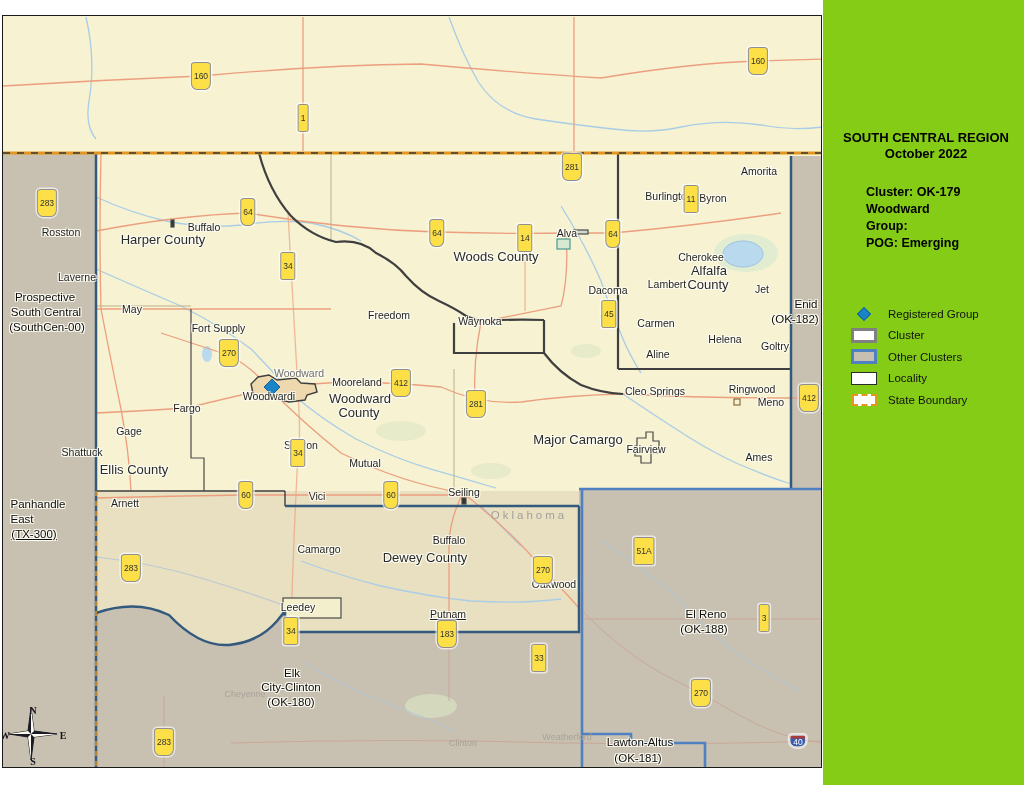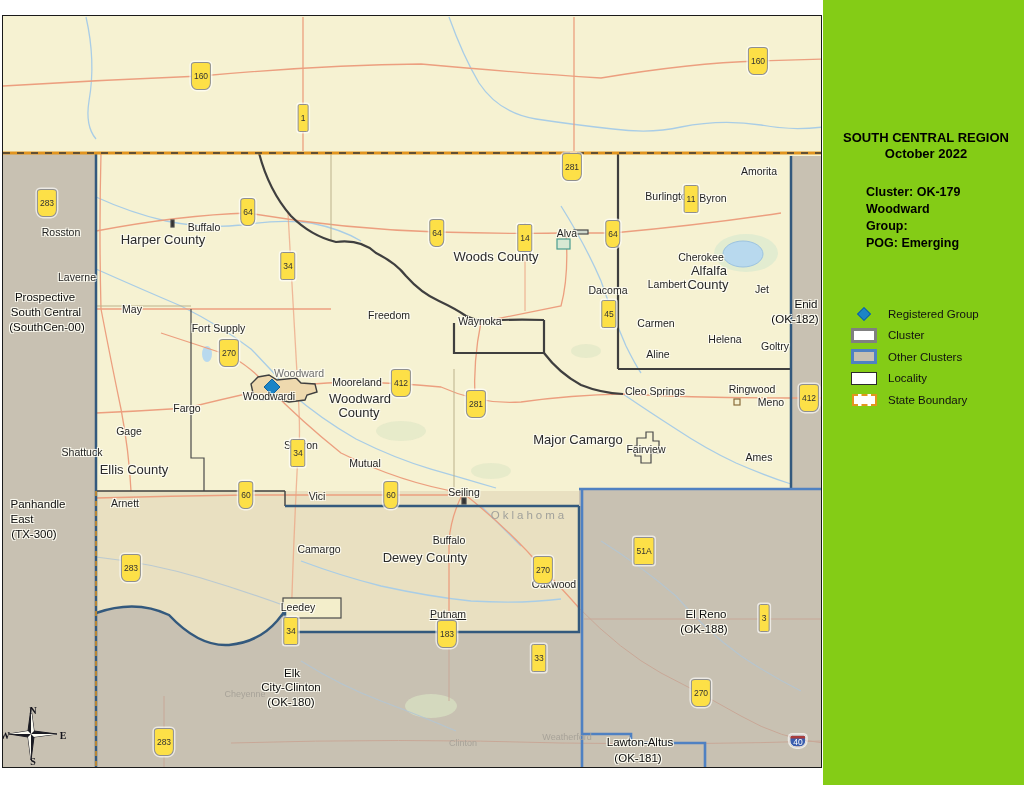--- a/index.html
+++ b/index.html
@@ -210,21 +210,21 @@
         <div class="lbl town" style="left: 551px; top: 568px;">Oakwood</div>
         <div class="lbl town" style="left: 295px; top: 591px;">Leedey</div>
         <div class="lbl town" style="left: 445px; top: 598px; text-decoration: underline;">Putnam</div>
         <div class="lbl cluster" style="left: 42px; top: 281px;">Prospective</div>
         <div class="lbl cluster" style="left: 43px; top: 296px;">South Central</div>
         <div class="lbl cluster" style="left: 44px; top: 311px;">(SouthCen-00)</div>
         <div class="lbl cluster" style="left: 803px; top: 288px;">Enid</div>
         <div class="lbl cluster" style="left: 792px; top: 303px;">(OK-182)</div>
         <div class="lbl cluster" style="left: 35px; top: 488px;">Panhandle</div>
         <div class="lbl cluster" style="left: 19px; top: 503px;">East</div>
-        <div class="lbl cluster" style="left: 31px; top: 518px;">(TX-300)</div>
+        <div class="lbl cluster" style="left: 31px; top: 518px; text-decoration: underline;">(TX-300)</div>
         <div class="lbl cluster" style="left: 703px; top: 598px;">El Reno</div>
         <div class="lbl cluster" style="left: 701px; top: 613px;">(OK-188)</div>
         <div class="lbl cluster" style="left: 289px; top: 657px;">Elk</div>
         <div class="lbl cluster" style="left: 288px; top: 671px;">City-Clinton</div>
         <div class="lbl cluster" style="left: 288px; top: 686px;">(OK-180)</div>
         <div class="lbl cluster" style="left: 637px; top: 726px;">Lawton-Altus</div>
         <div class="lbl cluster" style="left: 635px; top: 742px;">(OK-181)</div>
         <div class="lbl faint" style="left: 242px; top: 678px;">Cheyenne</div>
         <div class="lbl faint" style="left: 460px; top: 727px;">Clinton</div>
         <div class="lbl faint" style="left: 564px; top: 721px;">Weatherford</div>

